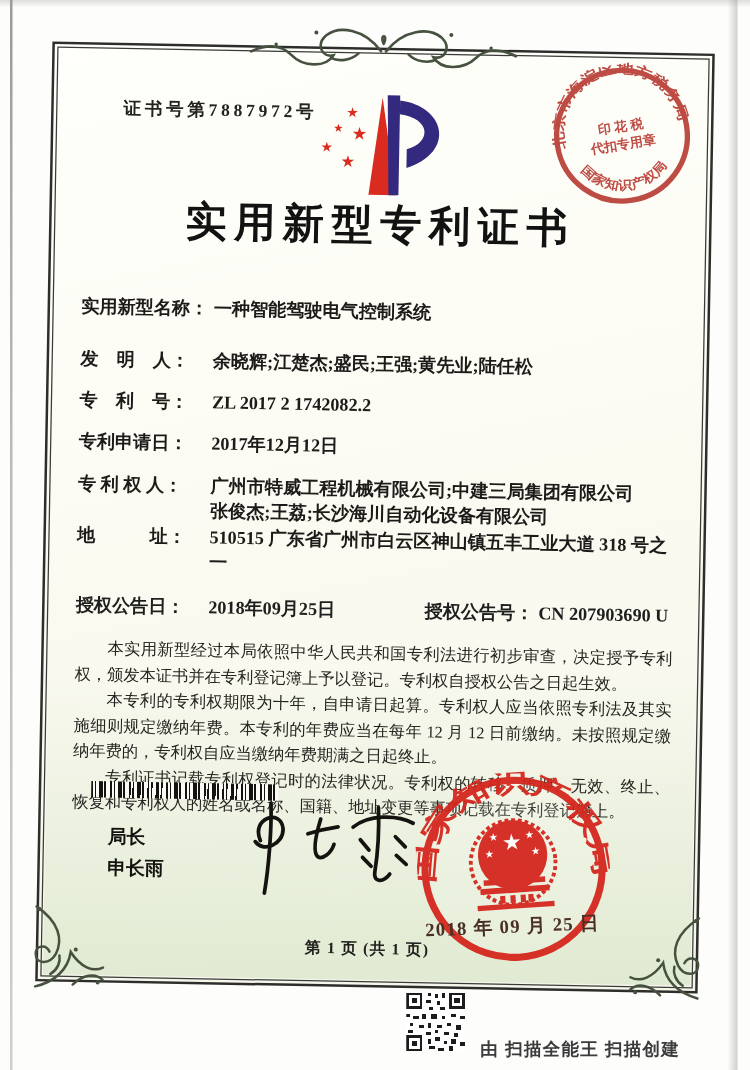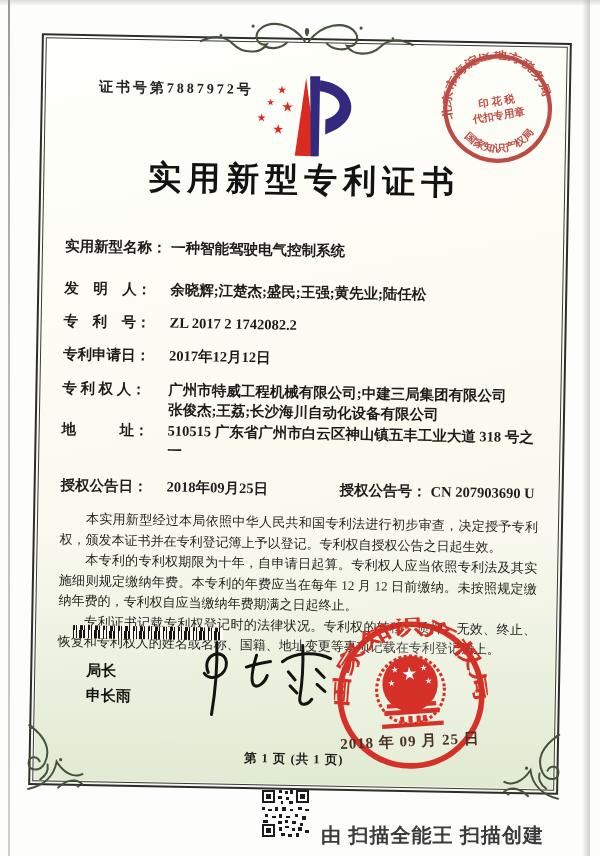--- a/index.html
+++ b/index.html
@@ -70,21 +70,21 @@
   .seal{position:absolute;left:304px;top:578px;width:154px;height:154px;transform:rotate(-5deg);opacity:.94;}
   .seal-date{position:absolute;left:296px;top:692px;width:170px;text-align:center;
     font-size:15px;font-weight:700;letter-spacing:1px;color:#4b2f25;transform:rotate(-3.5deg);}
 
   .page-info{position:absolute;left:0;top:713px;width:100%;text-align:center;
     font-size:12.5px;font-weight:600;letter-spacing:1px;color:#22211d;}
 
   
   .watermark{position:absolute;right:56px;bottom:7px;display:flex;align-items:center;gap:12px;}
   .qr{width:47px;height:47px;}
-  .wm-text{font-size:20px;font-weight:700;color:#3b3b3b;
+  .wm-text{font-size:14px;font-weight:700;color:#3b3b3b;
     font-family:"Liberation Sans","DejaVu Sans",sans-serif;letter-spacing:1px;margin-top:45px;}
 </style>
 </head>
 <body>
 
 <div>
   <div class="page-edge-left"></div>
   <div class="page-edge-right"></div>
   <div class="page-edge-top"></div>
 

